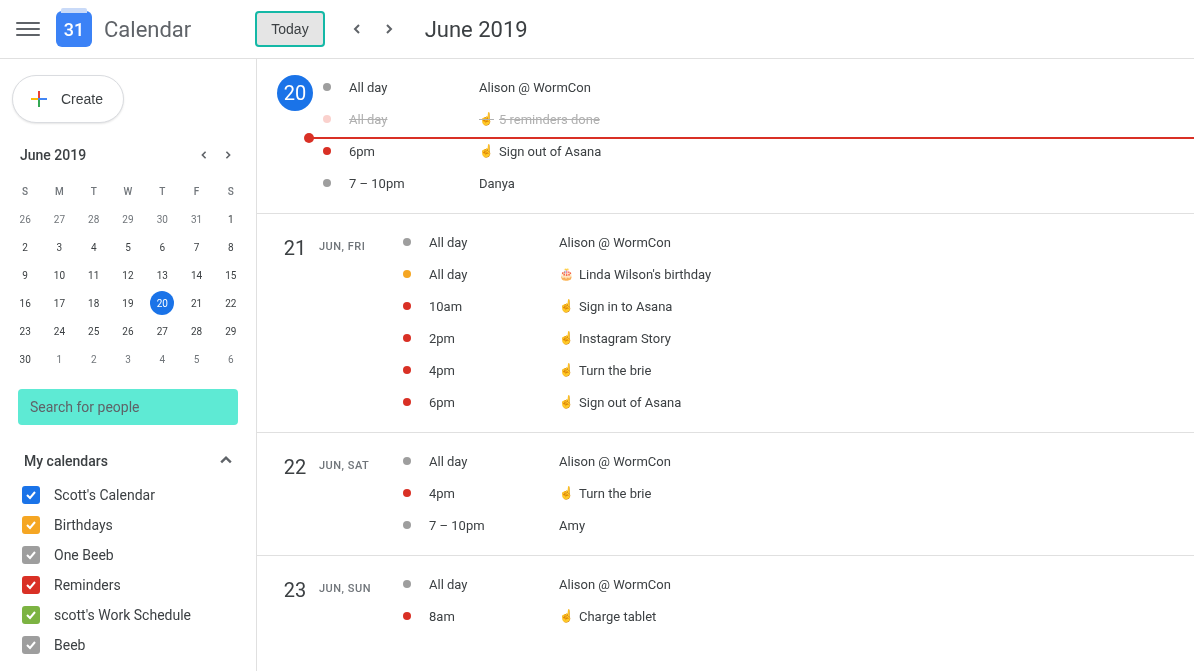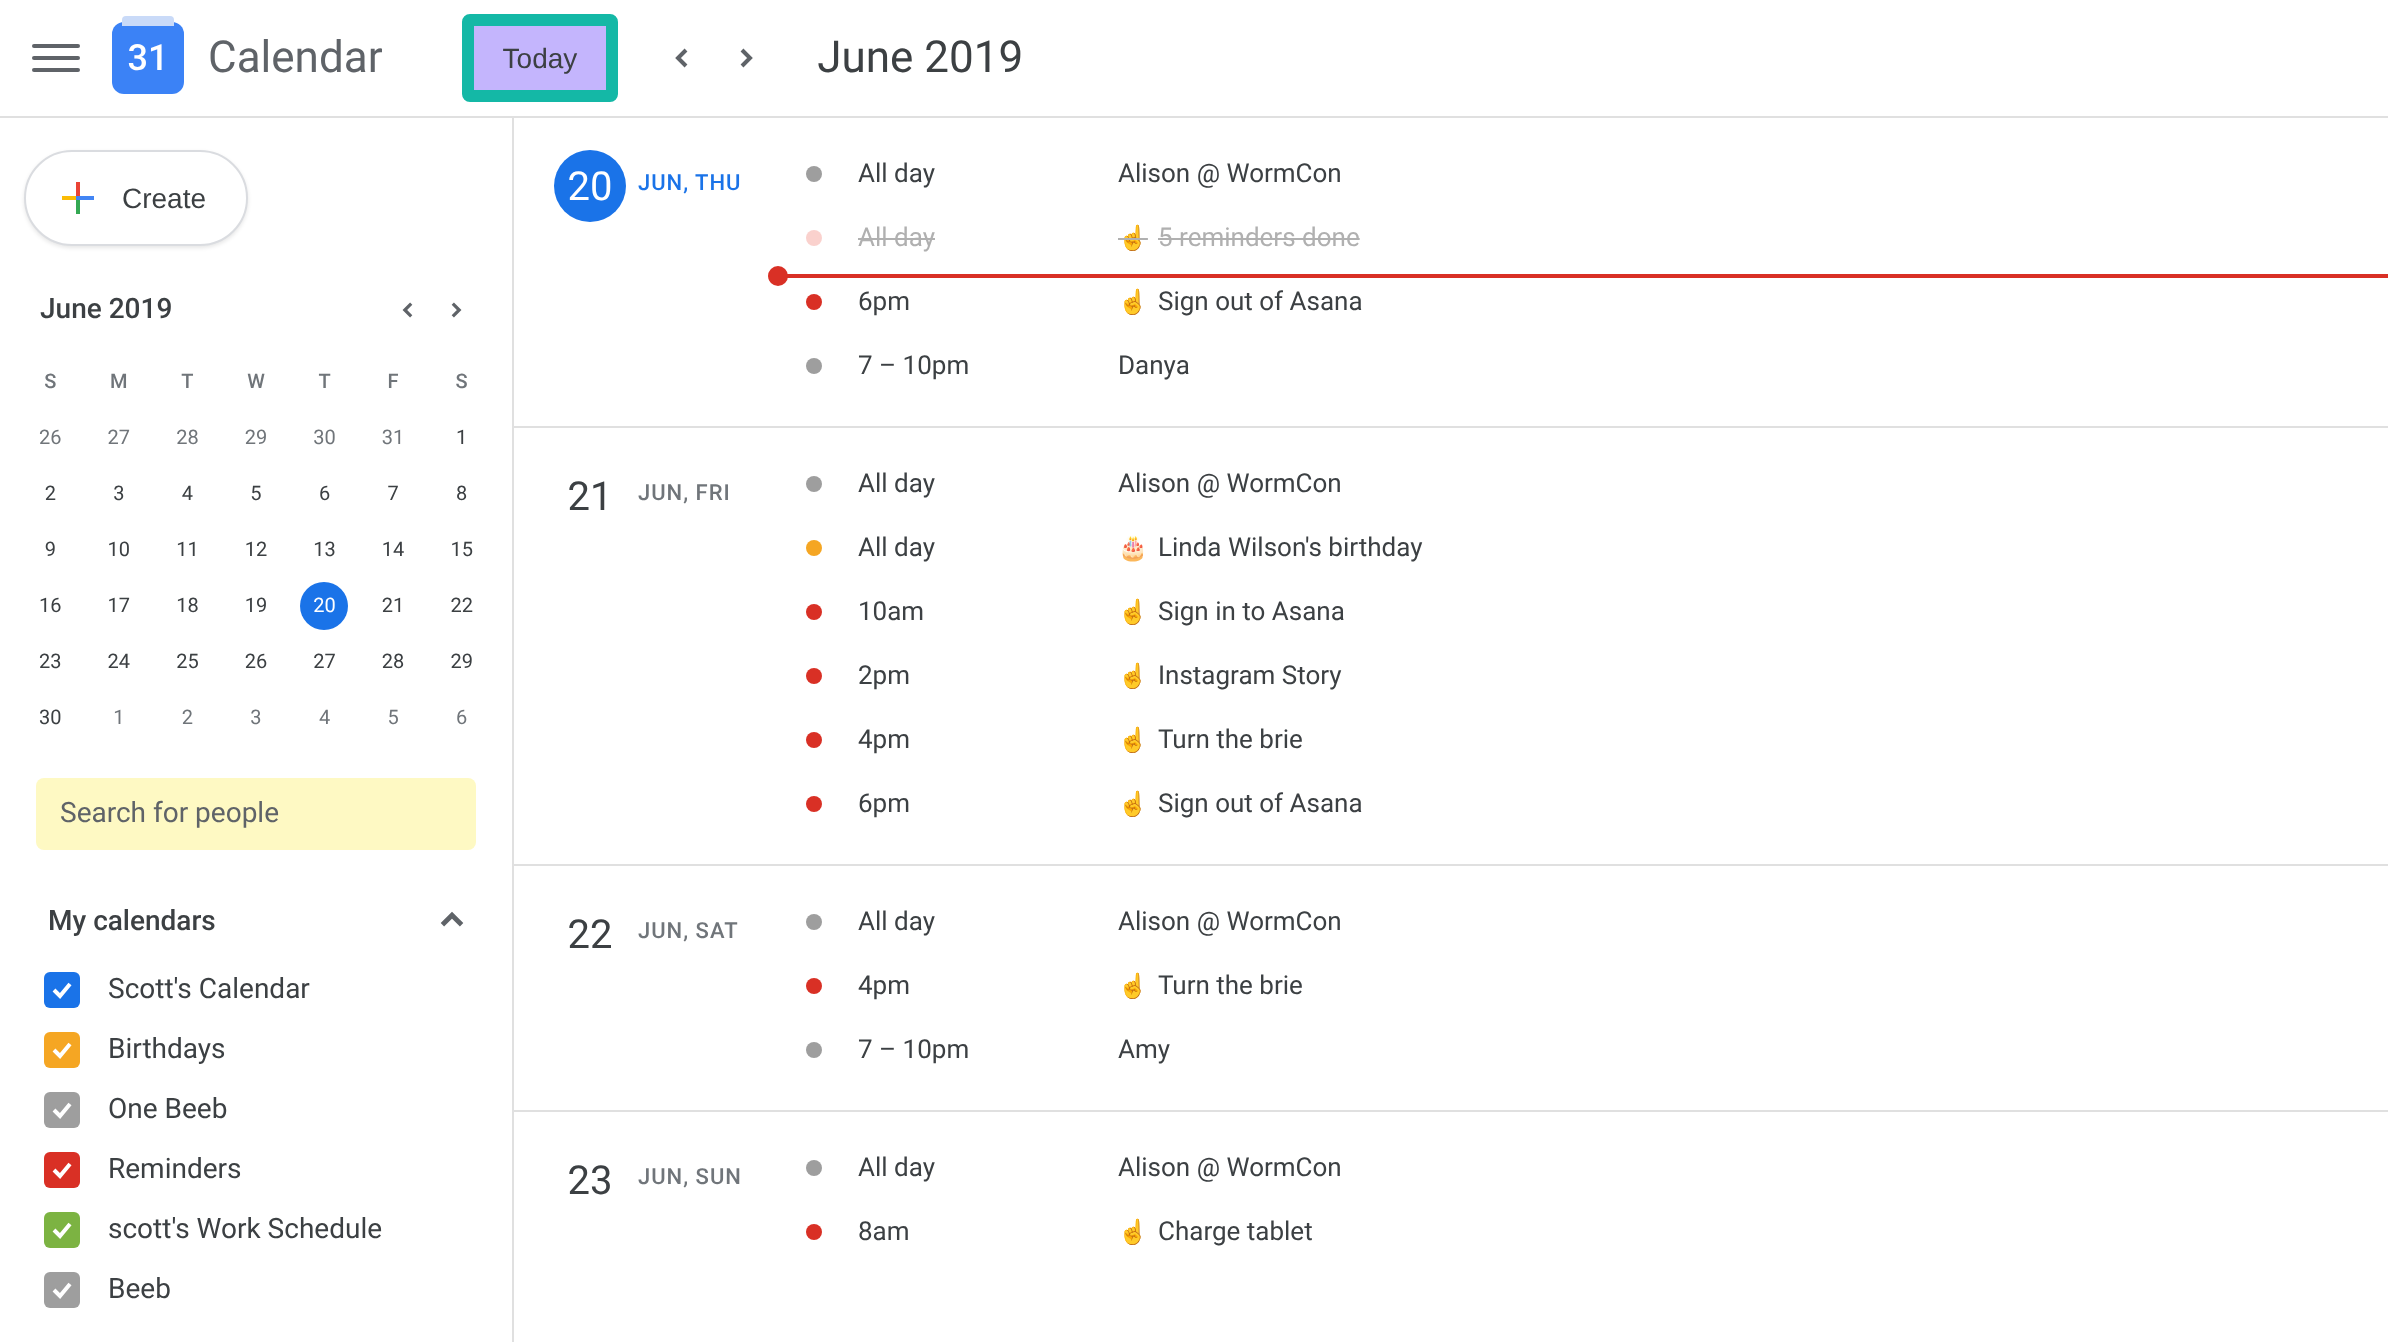--- a/index.html
+++ b/index.html
@@ -3,41 +3,41 @@
 <meta charset="utf-8">
 <style>
 * { box-sizing: border-box; margin: 0; padding: 0; }
 body { font-family: 'Google Sans', Roboto, Arial, sans-serif; color: #3c4043; background: #fff; width: 1194px; height: 671px; overflow: hidden; }
 .header { height: 59px; display: flex; align-items: center; padding: 0 16px; border-bottom: 1px solid #e0e0e0; }
 .menu-btn { width: 24px; height: 24px; cursor: pointer; display: flex; flex-direction: column; justify-content: center; gap: 4px; margin-right: 16px; }
 .menu-btn span { display: block; height: 2px; background: #5f6368; border-radius: 1px; }
 .logo { width: 36px; height: 36px; background: #3b82f6; border-radius: 6px; display: flex; align-items: center; justify-content: center; color: #fff; font-size: 18px; font-weight: 500; margin-right: 12px; position: relative; }
 .logo::before { content: ''; position: absolute; top: -3px; left: 5px; width: 26px; height: 5px; background: #c9daf8; border-radius: 2px 2px 0 0; }
 .app-title { font-size: 22px; color: #5f6368; font-weight: 400; }
-.today-btn { margin-left: 40px; padding: 8px 14px; border: 6px solid #14b8a6; border-radius: 4px; font-size: 14px; color: #3c4043; background: #c4b5fd; cursor: pointer; }
+.today-btn { margin-left: 64px; padding: 8px 14px; border: 2px solid #14b8a6; border-radius: 4px; font-size: 14px; color: #3c4043; background: #e5e5e5; cursor: pointer; }
 .nav-arrows { display: flex; margin-left: 16px; }
 .nav-arrow { width: 32px; height: 32px; display: flex; align-items: center; justify-content: center; cursor: pointer; color: #5f6368; border-radius: 50%; }
 .date-title { margin-left: 20px; font-size: 22px; color: #3c4043; }
 .main { display: flex; height: calc(100% - 59px); }
 .sidebar { width: 256px; padding: 16px 8px 0 8px; overflow-y: auto; }
 .create-btn { display: inline-flex; align-items: center; height: 48px; padding: 0 20px 0 14px; border: 1px solid #dadce0; border-radius: 24px; background: #fff; box-shadow: 0 1px 2px rgba(0,0,0,0.1); cursor: pointer; margin-left: 4px; margin-bottom: 20px; }
 .plus-icon { width: 24px; height: 24px; margin-right: 10px; position: relative; }
 .plus-icon svg { width: 24px; height: 24px; }
 .create-label { font-size: 14px; font-weight: 500; color: #3c4043; }
 .mini-header { display: flex; align-items: center; justify-content: space-between; padding: 0 8px 10px 12px; }
 .mini-title { font-size: 14px; font-weight: 500; color: #3c4043; }
 .mini-nav { display: flex; }
 .mini-arrow { width: 24px; height: 24px; display: flex; align-items: center; justify-content: center; cursor: pointer; color: #5f6368; }
 .mini-cal { width: 100%; }
 .mini-row { display: flex; }
 .mini-cell { flex: 1; height: 28px; display: flex; align-items: center; justify-content: center; font-size: 10px; color: #70757a; cursor: pointer; position: relative; }
 .mini-cell.dow { font-weight: 500; color: #70757a; }
 .mini-cell.curr { color: #3c4043; }
 .mini-cell.today span { background: #1a73e8; color: #fff; width: 24px; height: 24px; border-radius: 50%; display: flex; align-items: center; justify-content: center; }
-.search-box { margin: 16px 10px; padding: 10px 12px; background: #fef9c3; border-radius: 4px; font-size: 14px; color: #5f6368; cursor: text; }
+.search-box { margin: 16px 10px; padding: 10px 12px; background: #5eead4; border-radius: 4px; font-size: 14px; color: #5f6368; cursor: text; }
 .cal-section { padding: 0 10px; }
 .cal-section-header { display: flex; align-items: center; justify-content: space-between; padding: 10px 6px; cursor: pointer; gap: 35px; }
 .cal-section-title { font-size: 14px; font-weight: 500; color: #3c4043; }
 .cal-item { display: flex; align-items: center; padding: 6px 4px; cursor: pointer; }
 .cal-check { width: 18px; height: 18px; border-radius: 3px; margin-right: 14px; display: flex; align-items: center; justify-content: center; }
 .cal-check svg { width: 14px; height: 14px; }
 .cal-label { font-size: 14px; color: #3c4043; }
 .schedule { flex: 1; overflow-y: auto; border-left: 1px solid #e0e0e0; }
 .day-block { display: flex; border-bottom: 1px solid #e0e0e0; padding: 12px 0 14px 14px; }
 .day-date { width: 48px; display: flex; justify-content: center; padding-top: 4px; }
@@ -324,21 +324,20 @@
           </div>
         </div>
     </div>
   </div>
 
   <div class="schedule" id="schedule">
       <div class="day-block">
         <div class="day-date">
           <div class="day-num today">20</div>
         </div>
-        <div class="day-dow today">Jun, Thu</div>
         <div class="day-events">
           <div class="event-row">
             <div class="event-dot" style="background: rgb(158, 158, 158);"></div>
             <div class="event-time">All day</div>
             <div class="event-title">
               <span>Alison @ WormCon</span>
             </div>
           </div>
           <div class="event-row done">
             <div class="event-dot" style="background: rgb(242, 139, 130);"></div>

